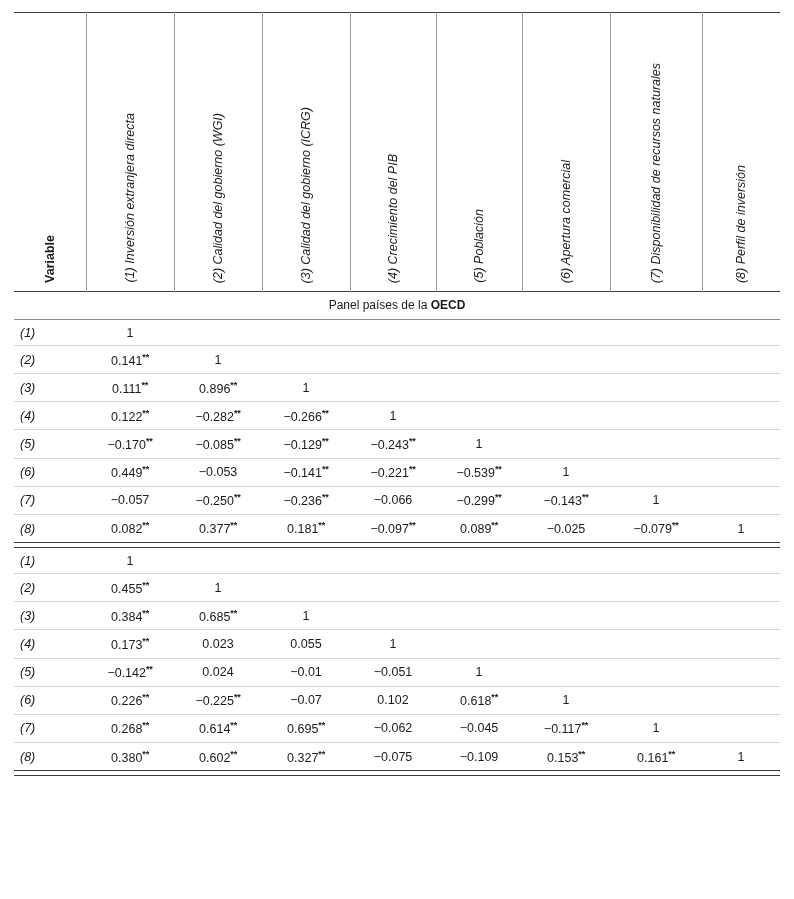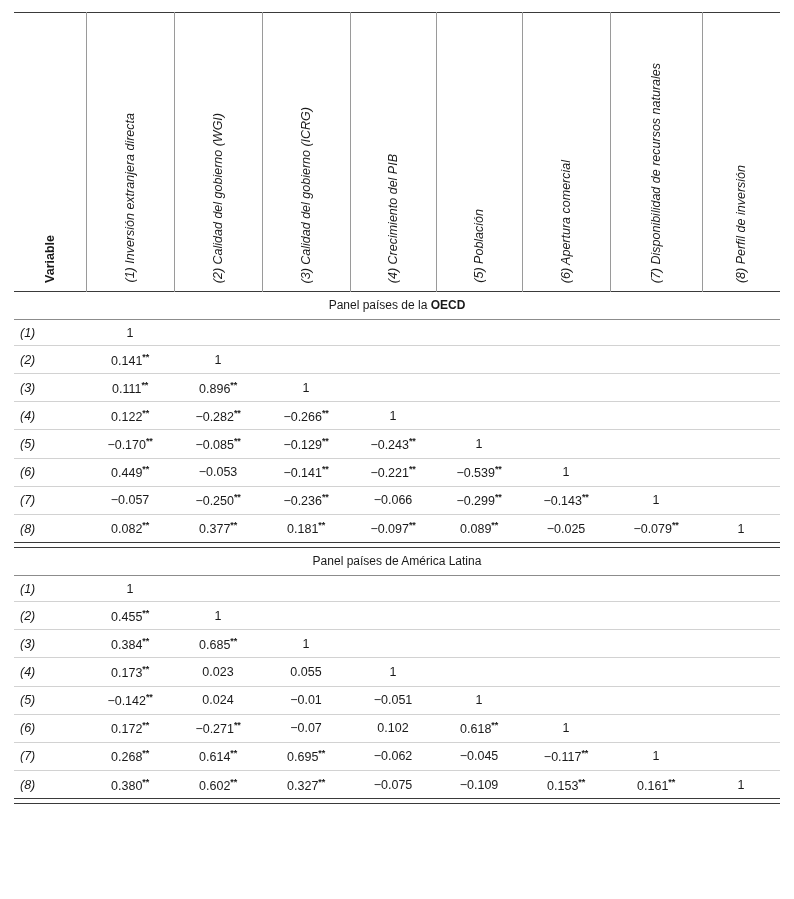--- a/index.html
+++ b/index.html
@@ -272,23 +272,20 @@
           <td><span>−0.025</span></td>
           <td><span>−0.079</span><sup class="star">**</sup></td>
           <td><span>1</span></td>
         </tr>
       </tbody>
 
     <tbody>
       <tr class="double-rule">
           <td colspan="9"></td>
         </tr>
-      <tr class="panel-title">
-        <td colspan="9"><span>Panel países de América Latina</span><span class="oecd-bold"></span></td>
-      </tr>
     </tbody>
 
     <tbody class="data" id="latam-body">
         <tr>
           <td class="rowlabel">(1)</td>
           <td><span>1</span></td>
           <td></td>
           <td></td>
           <td></td>
           <td></td>
@@ -335,22 +332,22 @@
           <td><span>0.024</span></td>
           <td><span>−0.01</span></td>
           <td><span>−0.051</span></td>
           <td><span>1</span></td>
           <td></td>
           <td></td>
           <td></td>
         </tr>
         <tr>
           <td class="rowlabel">(6)</td>
-          <td><span>0.172</span><sup class="star">**</sup></td>
-          <td><span>−0.271</span><sup class="star">**</sup></td>
+          <td><span>0.226</span><sup class="star">**</sup></td>
+          <td><span>−0.225</span><sup class="star">**</sup></td>
           <td><span>−0.07</span></td>
           <td><span>0.102</span></td>
           <td><span>0.618</span><sup class="star">**</sup></td>
           <td><span>1</span></td>
           <td></td>
           <td></td>
         </tr>
         <tr>
           <td class="rowlabel">(7)</td>
           <td><span>0.268</span><sup class="star">**</sup></td>

